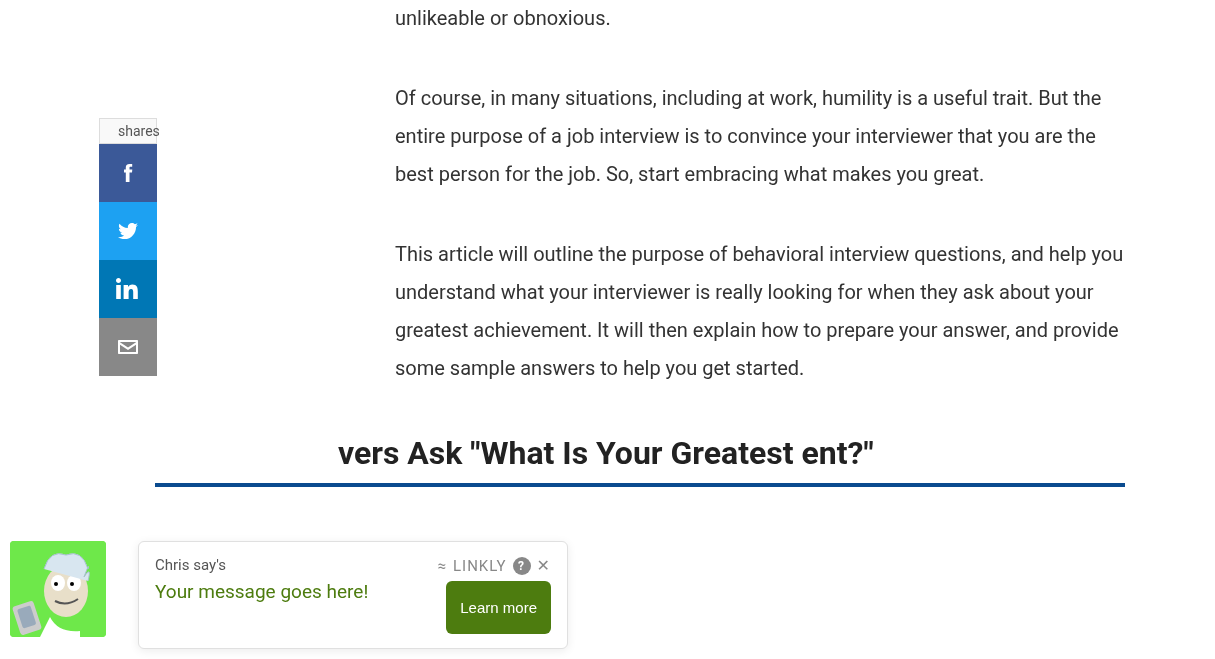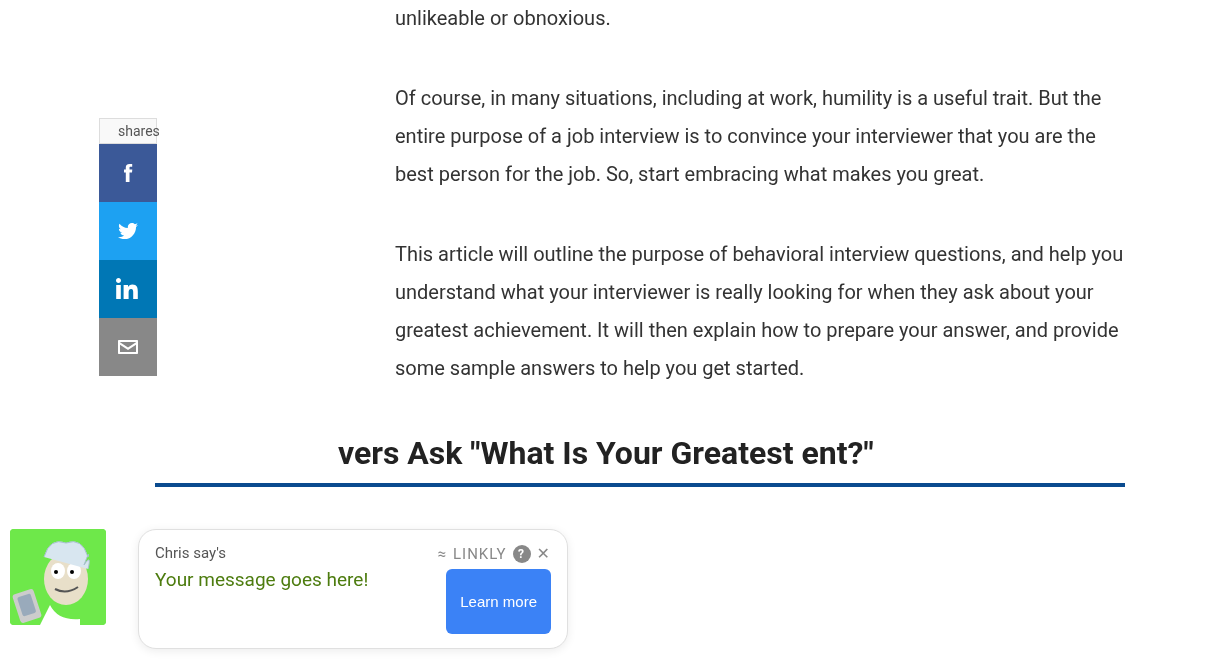--- a/index.html
+++ b/index.html
@@ -72,21 +72,21 @@
       border-radius: 4px;
       background: #6ee84a;
       display: flex;
       align-items: center;
       justify-content: center;
       overflow: hidden;
     }
     .chat-bubble {
       background: #fff;
       border: 1px solid #e0e0e0;
-      border-radius: 18px;
+      border-radius: 6px;
       box-shadow: 0 2px 10px rgba(0,0,0,0.08);
       padding: 14px 16px;
       width: 430px;
       position: relative;
     }
     .chat-top {
       display: flex;
       justify-content: space-between;
       align-items: flex-start;
     }
@@ -115,25 +115,25 @@
     }
     .brand-wave { font-size: 15px; color: #888; }
     .brand-help {
       width: 18px; height: 18px; border-radius: 50%;
       background: #888; color: #fff; font-size: 12px;
       display: inline-flex; align-items: center; justify-content: center;
       font-weight: bold;
     }
     .brand-close { color: #888; font-size: 16px; cursor: pointer; }
     .chat-learn {
-      background: #3b82f6;
+      background: #4d7c0f;
       color: #fff;
       border: none;
       border-radius: 6px;
-      padding: 24px 14px;
+      padding: 18px 14px;
       font-size: 15px;
       cursor: pointer;
     }
   </style>
 </head>
 <body>
 
 <div class="share-bar">
   <div class="shares-label">shares</div>
   <div class="share-btn share-fb">

